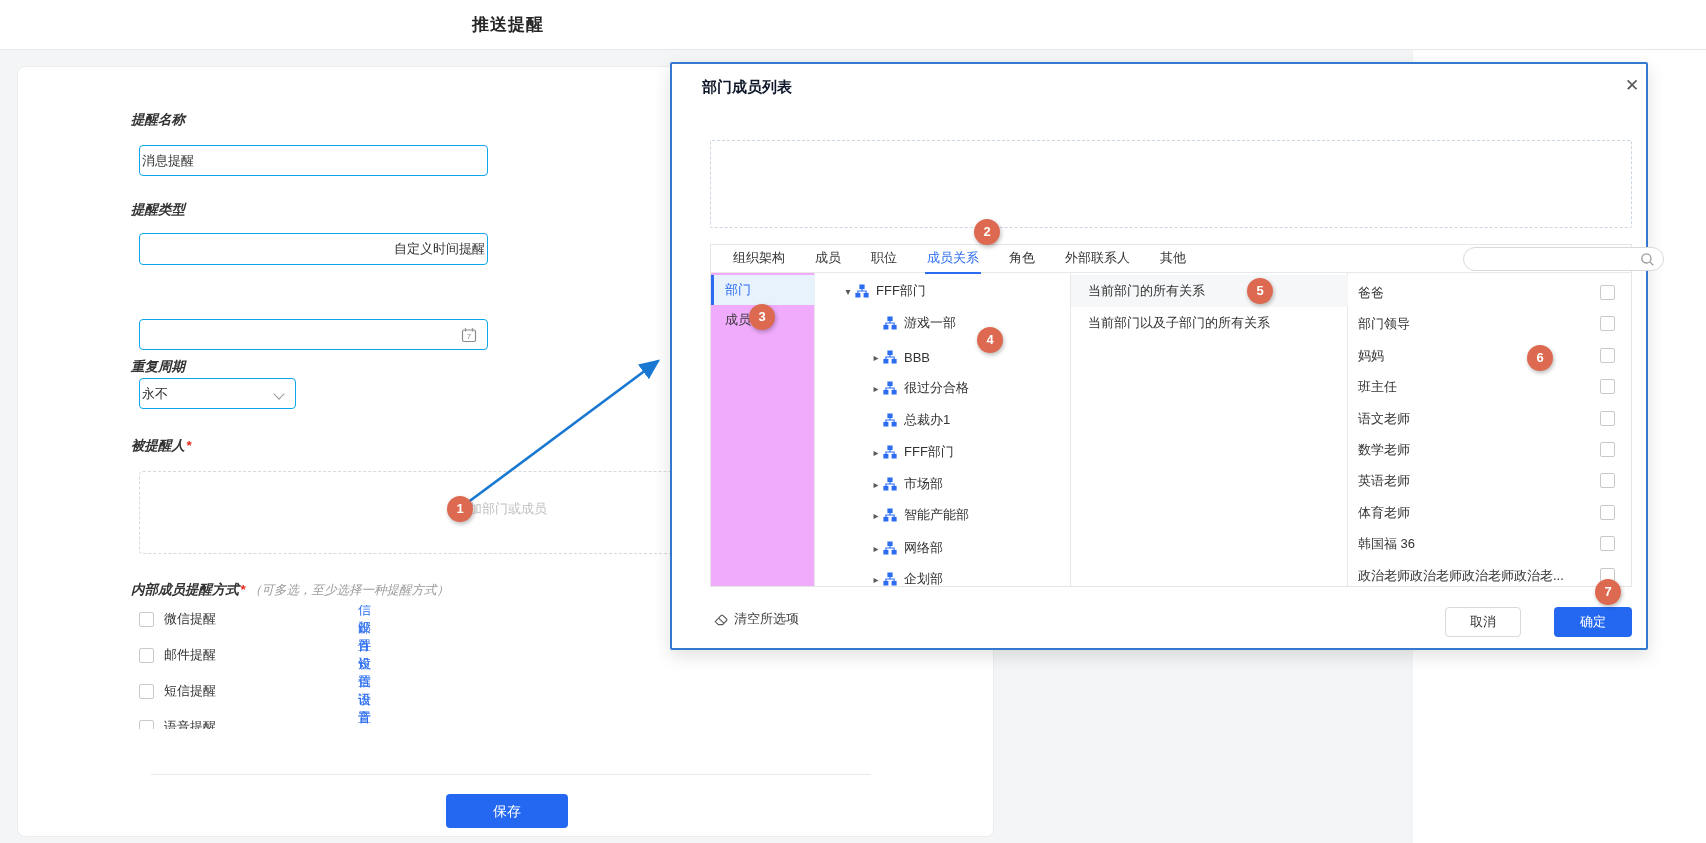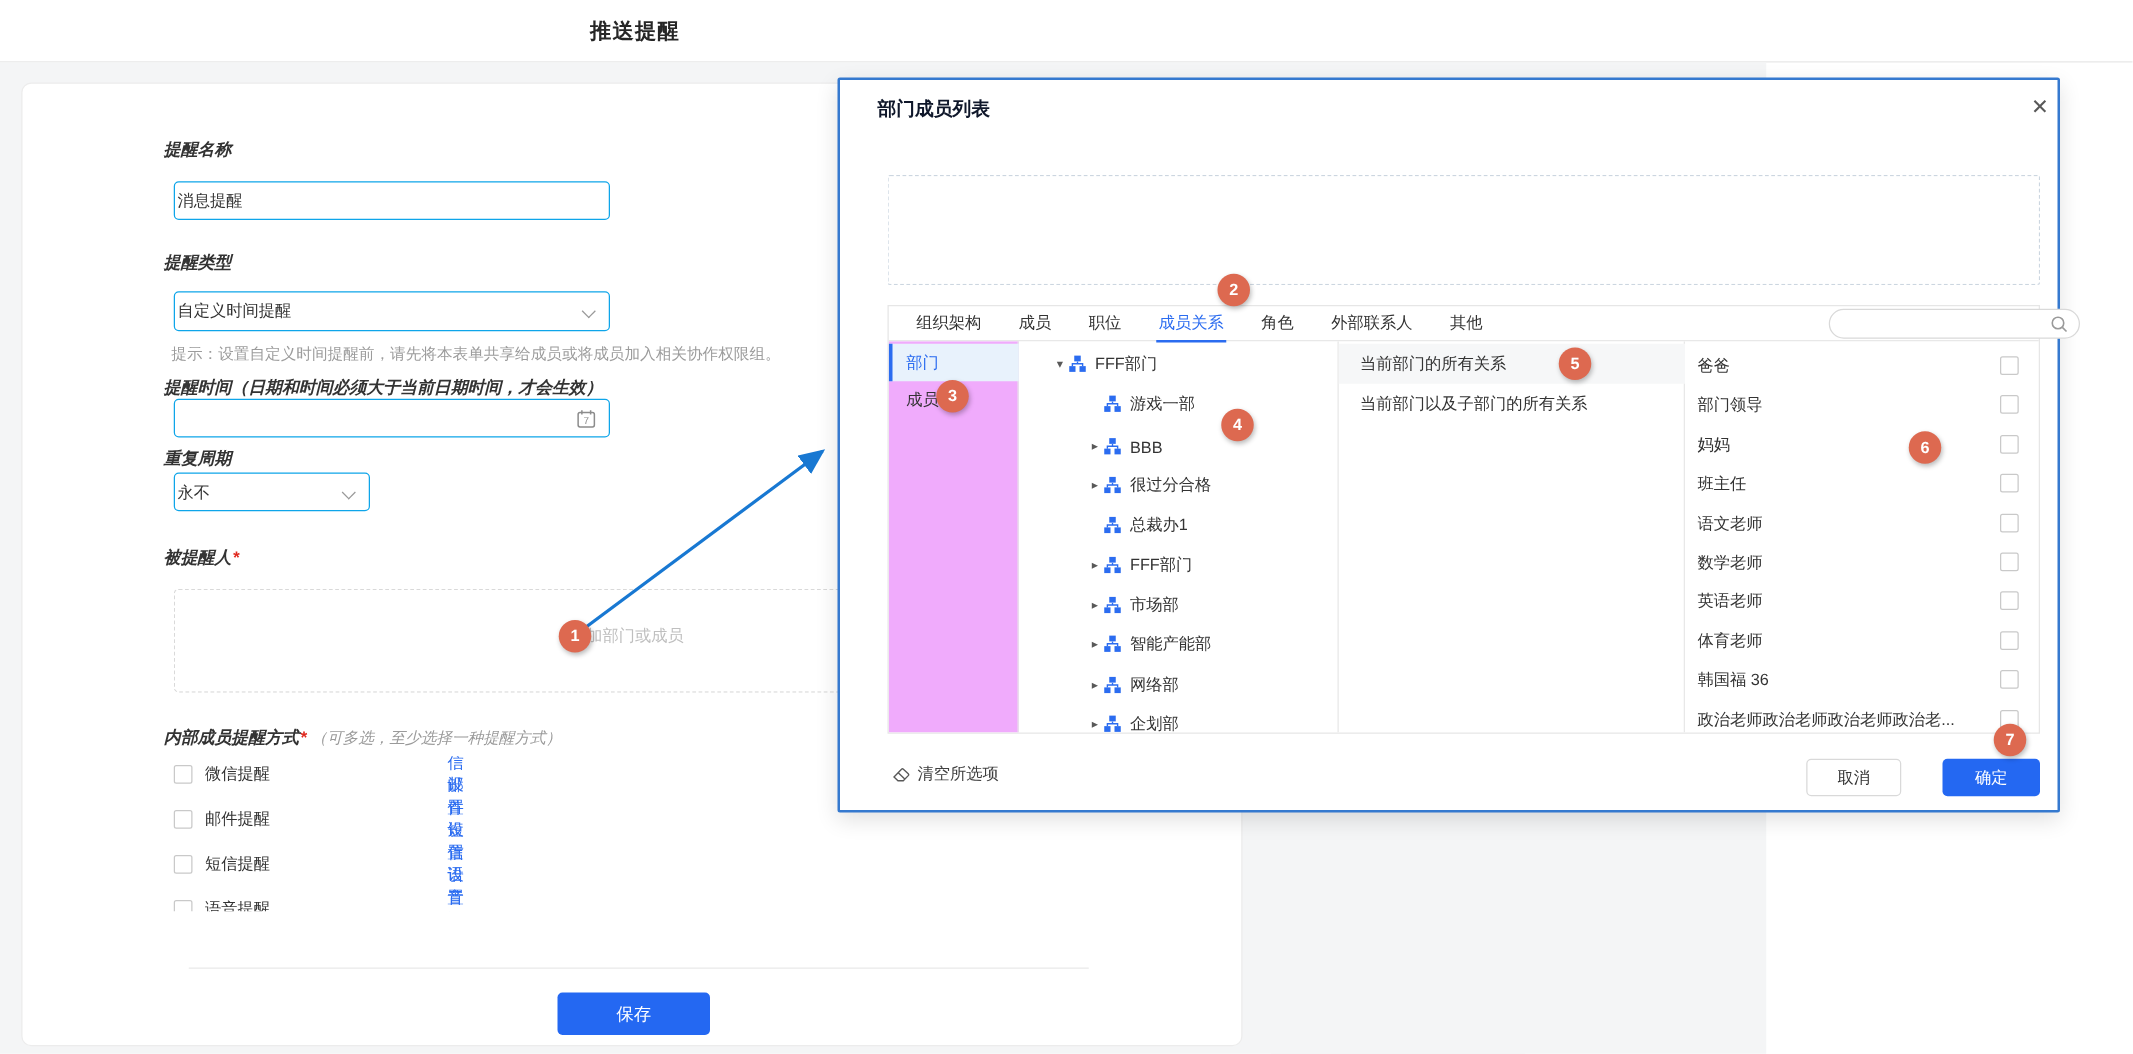--- a/index.html
+++ b/index.html
@@ -73,28 +73,26 @@
 <div id="page-body"></div>
 
 <div id="form-card">
 
   <div class="form-label" style="top:44px;">提醒名称</div>
   <div class="input-box" style="top:78px;">
     <span>消息提醒</span>
   </div>
 
   <div class="form-label" style="top:134px;">提醒类型</div>
-  <div class="input-box" style="top:166px; height:32px; line-height:30px;">
+  <div class="input-box" style="top:166px; height:32px; line-height:30px;text-align:right;">
     <span>自定义时间提醒</span>
     <span class="chevron"></span>
   </div>
 
-  <div class="hint-text" style="top:208px;">提示：设置自定义时间提醒前，请先将本表单共享给成员或将成员加入相关协作权限组。</div>
-
-  <div class="form-label" style="top:234px;">提醒时间（日期和时间必须大于当前日期时间，才会生效）</div>
+
   <div class="input-box" style="top:252px;">
     <svg class="mini-icon" style="position:absolute; right:10px; top:7px;" width="16" height="16" viewBox="0 0 16 16">
       <rect x="1.5" y="3" width="13" height="11.5" rx="1.5" fill="none" stroke="#8c8c8c" stroke-width="1.2"></rect>
       <line x1="4.5" y1="1.2" x2="4.5" y2="4.5" stroke="#8c8c8c" stroke-width="1.2"></line>
       <line x1="11.5" y1="1.2" x2="11.5" y2="4.5" stroke="#8c8c8c" stroke-width="1.2"></line>
       <text x="8" y="12.4" font-size="8" fill="#8c8c8c" text-anchor="middle" font-family="Liberation Sans, sans-serif">7</text>
     </svg>
   </div>
 
   <div class="form-label" style="top:291px;">重复周期</div>

